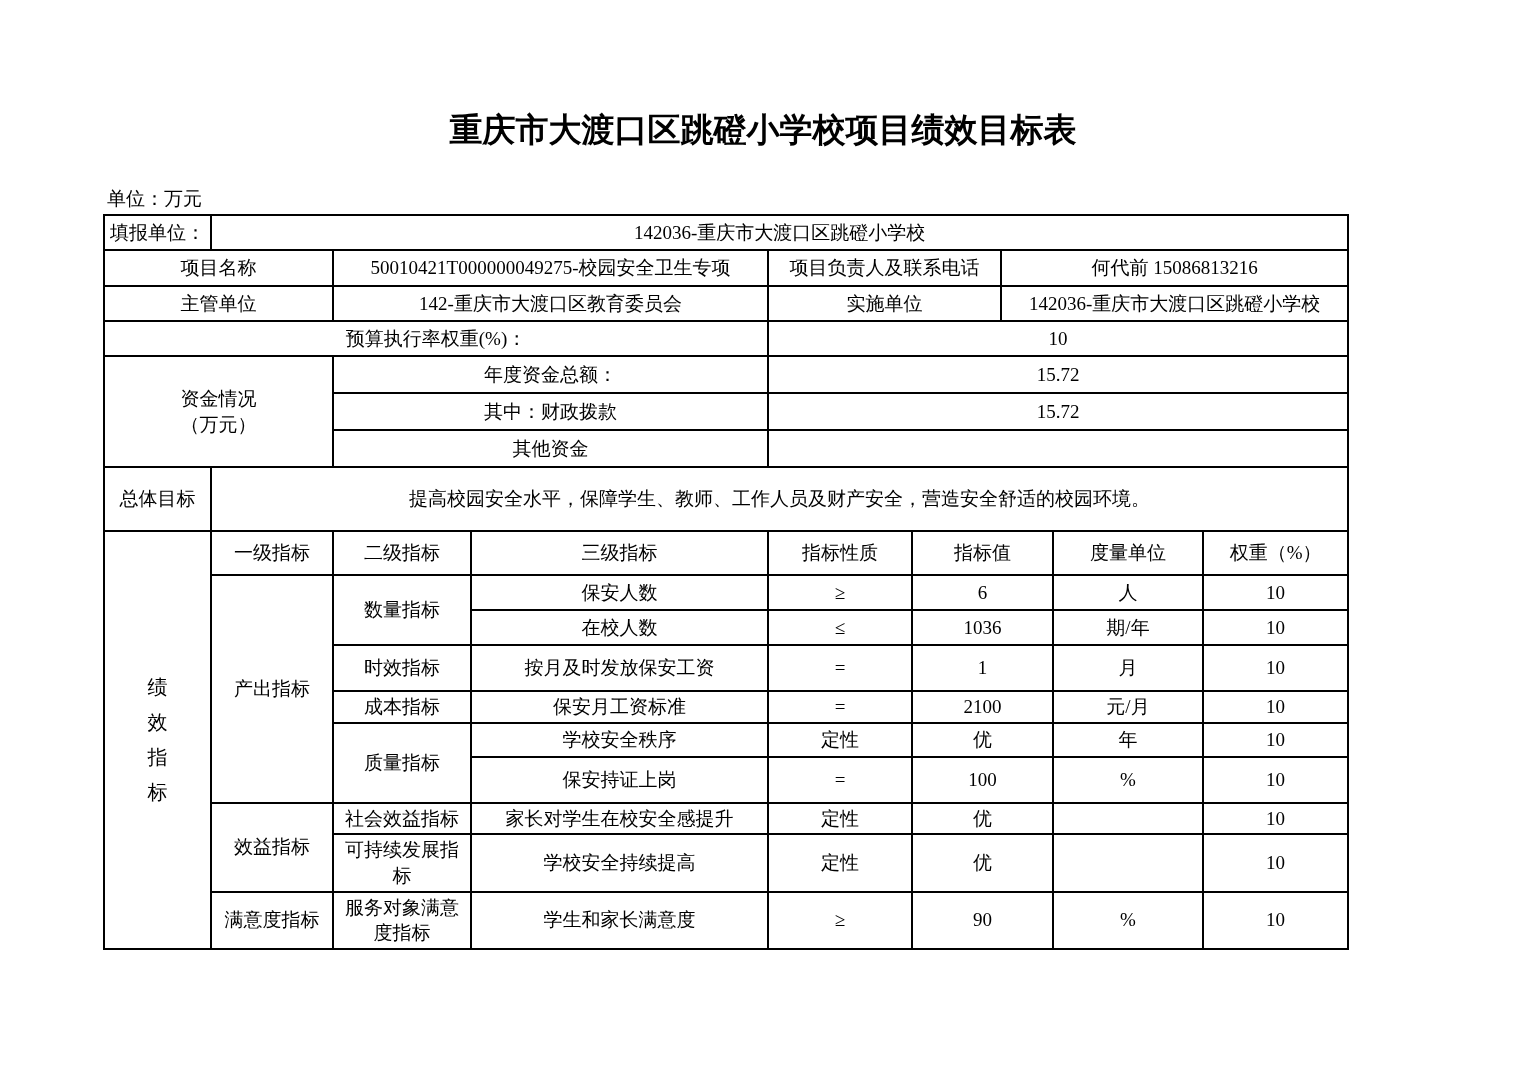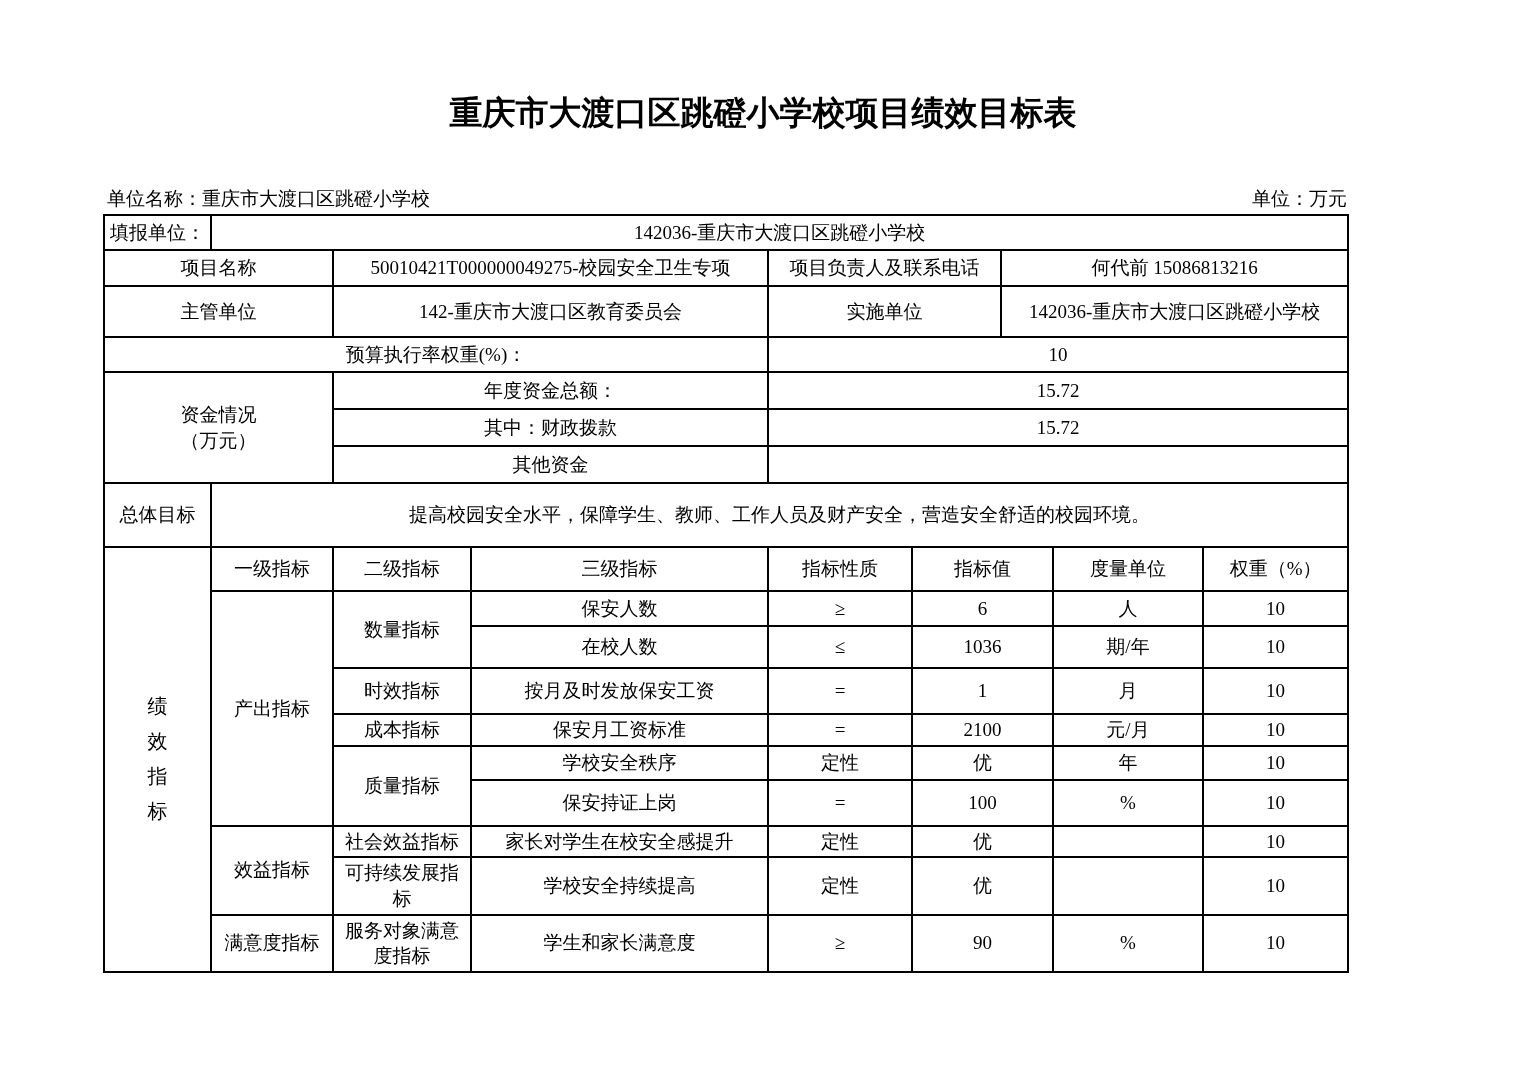--- a/index.html
+++ b/index.html
@@ -4,21 +4,21 @@
 <style>
   * { box-sizing: border-box; }
   html, body { margin: 0; padding: 0; }
   body {
     width: 1520px; height: 1074px;
     background: #ffffff; color: #000;
     font-family: "Liberation Serif", "DejaVu Serif", serif;
     position: relative;
   }
   .title {
-    position: absolute; top: 91px; left: 0; width: 100%;
+    position: absolute; top: 108px; left: 0; width: 100%;
     margin: 0; text-align: center;
     font-size: 33px; font-weight: 700;
     font-family: "Liberation Sans", "DejaVu Sans", sans-serif;
     padding-left: 6px;
   }
   .meta {
     position: absolute; top: 186px; left: 107px; width: 1240px;
     display: flex; justify-content: space-between;
     font-size: 19px;
   }
@@ -38,21 +38,20 @@
   td.r  { text-align: right; padding-right: 12px; }
   td.indent { text-align: left; padding-left: 238px; }
   td.side div { line-height: 35px; font-size: 20px; }
 </style>
 </head>
 <body>
 
 <h1 class="title">重庆市大渡口区跳磴小学校项目绩效目标表</h1>
 
 <div class="meta">
-  <span>单位名称：重庆市大渡口区跳磴小学校</span>
   <span>单位：万元</span>
 </div>
 
 <table class="doc">
   <colgroup>
     <col style="width:107px">
       <col style="width:122px">
       <col style="width:138px">
     <col style="width:297px">
       <col style="width:144px">
@@ -68,21 +67,21 @@
     <td colspan="8" class="l">142036-重庆市大渡口区跳磴小学校</td>
   </tr>
 
   <tr style="height:36px">
     <td colspan="2">项目名称</td>
     <td colspan="2" class="l">50010421T000000049275-校园安全卫生专项</td>
     <td colspan="2">项目负责人及联系电话</td>
     <td colspan="3" class="l">何代前 15086813216</td>
   </tr>
 
-  <tr style="height:51px">
+  <tr style="height:35px">
     <td colspan="2">主管单位</td>
     <td colspan="2" class="l">142-重庆市大渡口区教育委员会</td>
     <td colspan="2">实施单位</td>
     <td colspan="3" class="l">142036-重庆市大渡口区跳磴小学校</td>
   </tr>
 
   <tr style="height:35px">
     <td colspan="4" class="indent">预算执行率权重(%)：</td>
     <td colspan="5">10</td>
   </tr>
@@ -127,21 +126,21 @@
 
   <tr style="height:35px">
     <td rowspan="6" class="l8">产出指标</td>
     <td rowspan="2" class="l8">数量指标</td>
     <td class="l">保安人数</td>
     <td>≥</td>
     <td colspan="2">6</td>
     <td>人</td>
     <td>10</td>
   </tr>
-  <tr style="height:42px">
+  <tr style="height:35px">
     <td class="l">在校人数</td>
     <td>≤</td>
     <td colspan="2">1036</td>
     <td>期/年</td>
     <td>10</td>
   </tr>
   <tr style="height:46px">
     <td class="l8">时效指标</td>
     <td class="l">按月及时发放保安工资</td>
     <td>=</td>

